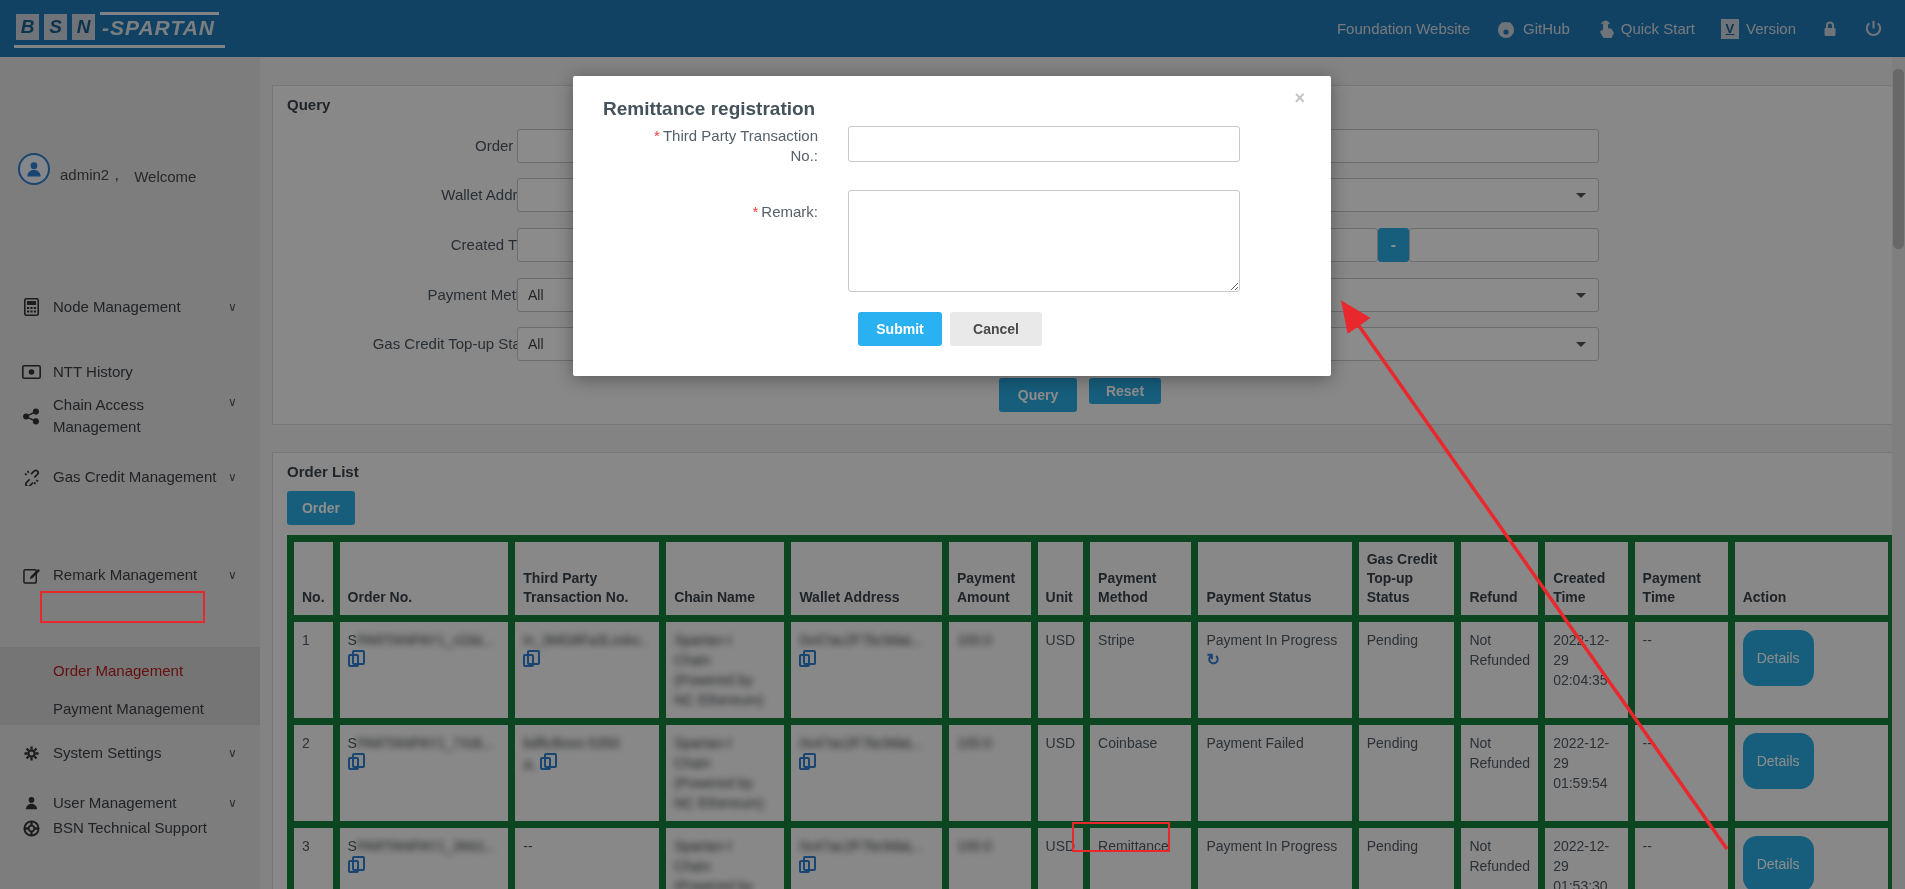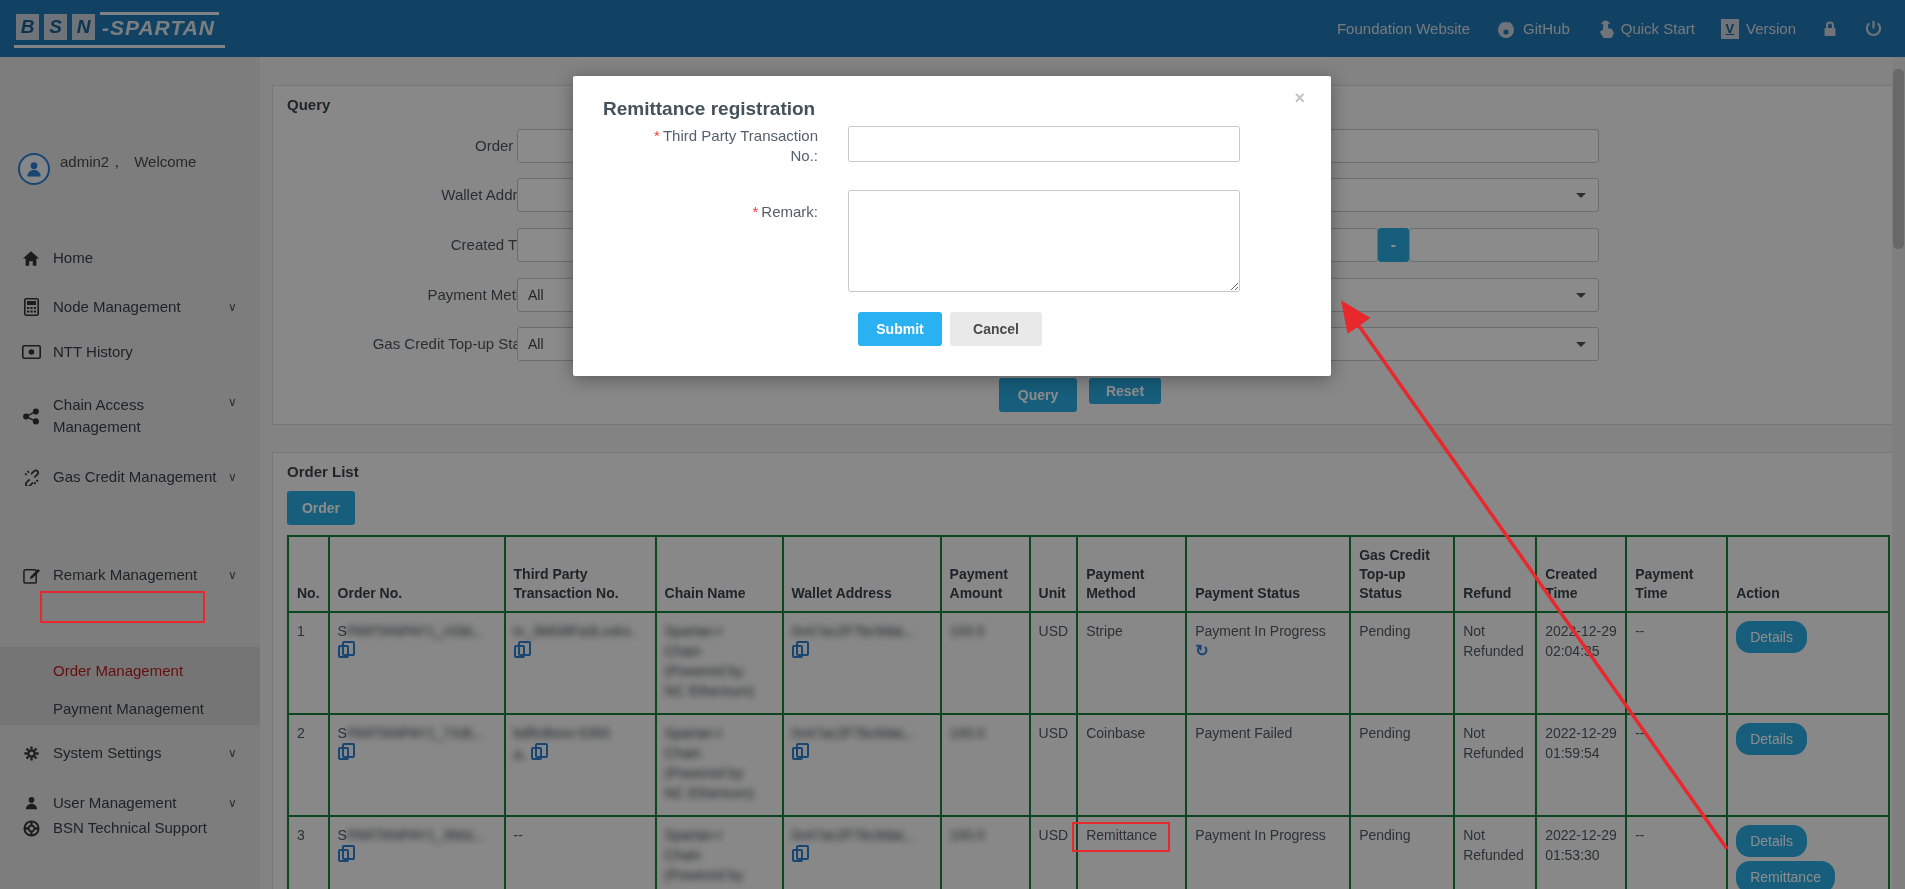--- a/index.html
+++ b/index.html
@@ -16,21 +16,21 @@
   .logo-suffix { color:#dde6ec; font-weight:bold; font-style:italic; font-size:21px; letter-spacing:1px;
                  border-top:3px solid #e9eef2; padding:1px 4px 0 2px; line-height:24px; }
   .nav-right { display:flex; align-items:center; gap:26px; color:#d7dfe5; font-size:15px; }
   .nav-link { display:flex; align-items:center; gap:7px; cursor:pointer; }
   .nav-ico svg { display:block; }
   .version-badge { width:18px; height:20px; background:#c9d4dc; color:#1b5e8e; font-weight:bold; font-size:13px;
                    display:flex; align-items:center; justify-content:center; text-decoration:underline; }
 
   
   .sidebar { position:absolute; left:0; top:57px; width:260px; height:832px; background:#e3e3e3; z-index:4; }
-  .user-row { position:absolute; top:96px; left:18px; display:flex; align-items:flex-start; gap:10px; color:#4a4a4a; font-size:15px; }
+  .user-row { position:absolute; top:96px; left:18px; display:flex; align-items:flex-end; gap:10px; color:#4a4a4a; font-size:15px; }
   .avatar { width:32px; height:32px; border:2px solid #2d7fd0; border-radius:50%; color:#2d7fd0;
             display:flex; align-items:center; justify-content:center; overflow:hidden; background:#f0f5fa; }
   .sb-item { position:absolute; left:0; width:260px; height:30px; display:flex; align-items:center; cursor:pointer; color:#3b3f44; font-size:15px; }
   .sb-ico { position:absolute; left:20px; width:22px; display:flex; justify-content:center; color:#333; }
   .sb-label { position:absolute; left:53px; max-width:168px; line-height:22px; }
   .sb-chev { position:absolute; left:228px; font-size:12px; color:#555; }
   .sb-item.active { background:#2375ae; color:#e4ecf2; height:46px; }
   .sb-item.active .sb-ico { color:#dbe5ec; }
   .sb-item.active .sb-chev { color:#dbe5ec; }
   .submenu-bg { position:absolute; left:0; top:590px; width:260px; height:78px; background:#d6d6d6; }
@@ -46,34 +46,34 @@
   .qlabel { position:absolute; width:220px; text-align:right; font-size:15px; color:#4a555f; line-height:34px; }
   .qctrl  { position:absolute; height:34px; background:#fdfdfd; border:1px solid #c6c6c6; border-radius:3px;
             font-size:14px; color:#444; display:flex; align-items:center; padding:0 10px; }
   .qselect::after { content:""; position:absolute; right:12px; top:14px; border:5px solid transparent; border-top-color:#555; }
   .range-dash { position:absolute; width:31px; height:34px; background:#29abe2; color:#fff; border:none; border-radius:3px;
                 font-size:16px; font-weight:bold; }
   .btn { border:none; border-radius:3px; color:#fff; background:#29abe2; font-size:14px; font-weight:bold; cursor:pointer; }
 
   
   table { border-collapse:collapse; table-layout:fixed; position:absolute; left:14px; top:82px; }
-  th, td { border:2px solid #15803d; padding:8px; font-size:14px; text-align:left; }
+  th, td { border:7px solid #15803d; padding:8px; font-size:14px; text-align:left; }
   th { color:#3a434c; font-weight:bold; vertical-align:bottom; line-height:19px; }
   td { color:#4f5a63; vertical-align:top; line-height:20px; }
   tr.r1, tr.r2 { height:102px; } tr.r3 { height:102px; }
   tr.head { height:76px; }
   .blur { filter:blur(3px); color:#40444a; }
   .cell-line { display:block; }
   .copy-icon { display:inline-block; position:relative; width:11px; height:13px; border:2px solid #2d7fd0;
                border-radius:2px; background:#f4f8fc; margin-top:4px; cursor:pointer; }
   .copy-icon::before { content:""; position:absolute; left:2px; top:-6px; width:9px; height:11px;
                        border:2px solid #2d7fd0; border-radius:2px; }
   .refresh-icon { color:#2d7fd0; font-weight:bold; font-size:16px; cursor:pointer; }
   .pill { display:inline-block; background:#29abe2; color:#fff; border:none; border-radius:14px;
-          padding:8px 14px; font-size:14px; cursor:pointer; }
+          padding:20px 14px; font-size:14px; cursor:pointer; }
 
   
   .dim { position:absolute; inset:0; background:rgba(0,0,0,0.45); z-index:40; }
   .modal { position:absolute; left:573px; top:76px; width:758px; height:300px; background:#fff; z-index:60;
            box-shadow:0 3px 18px rgba(0,0,0,.35); border-radius:2px; }
   .modal-title { position:absolute; left:30px; top:22px; font-size:19px; font-weight:600; color:#44525c; }
   .modal-close { position:absolute; right:26px; top:12px; font-size:18px; color:#c3c3c3; cursor:pointer; font-weight:bold; }
   .m-label { position:absolute; width:245px; text-align:right; font-size:15px; color:#55606a; line-height:20px; }
   .req { color:#f0413c; margin-right:3px; }
   .m-input { position:absolute; left:275px; width:392px; border:1px solid #c9c9c9; border-radius:3px; font-size:14px;
@@ -147,47 +147,39 @@
       <span class="avatar">
         <svg width="20" height="20" viewBox="0 0 24 24" fill="currentColor">
             <circle cx="12" cy="8" r="4"></circle>
             <path d="M4 21c0-4.4 3.6-8 8-8s8 3.6 8 8z"></path>
           </svg>
       </span>
       <span>admin2，</span>
       <span>Welcome</span>
     </div>
 
-    <div class="sb-item" style="top:186px">
-      <span class="sb-ico">
-        <svg width="18" height="17" viewBox="0 0 20 18" fill="currentColor">
-            <path d="M10 1l9 8h-3v8h-4v-5H8v5H4V9H1z"></path>
-          </svg>
-        </span>
-      <span class="sb-label">Home</span>
-    </div>
     <div class="sb-item" style="top:235px">
       <span class="sb-ico">
         <svg width="15" height="18" viewBox="0 0 15 18">
             <rect x="0.8" y="0.8" width="13.4" height="16.4" rx="1.5" fill="none" stroke="currentColor" stroke-width="1.6"></rect>
             <rect x="3" y="3" width="9" height="4" fill="currentColor"></rect>
             <g fill="currentColor">
               <rect x="3" y="9" width="2.2" height="2"></rect>
               <rect x="6.4" y="9" width="2.2" height="2"></rect>
               <rect x="9.8" y="9" width="2.2" height="2"></rect>
               <rect x="3" y="12.5" width="2.2" height="2"></rect>
               <rect x="6.4" y="12.5" width="2.2" height="2"></rect>
               <rect x="9.8" y="12.5" width="2.2" height="2"></rect>
             </g>
           </svg>
         </span>
       <span class="sb-label">Node Management</span>
       <span class="sb-chev">∨</span>
     </div>
-    <div class="sb-item" style="top:280px">
+    <div class="sb-item" style="top:300px">
       <span class="sb-ico">
         <svg width="19" height="14" viewBox="0 0 19 14">
             <rect x="0.8" y="0.8" width="17.4" height="12.4" rx="1.5" fill="none" stroke="currentColor" stroke-width="1.6"></rect>
             <circle cx="9.5" cy="7" r="2.8" fill="currentColor"></circle>
           </svg>
         </span>
       <span class="sb-label">NTT History</span>
     </div>
     <div class="sb-item" style="top:333px;height:52px">
       <span class="sb-ico">

